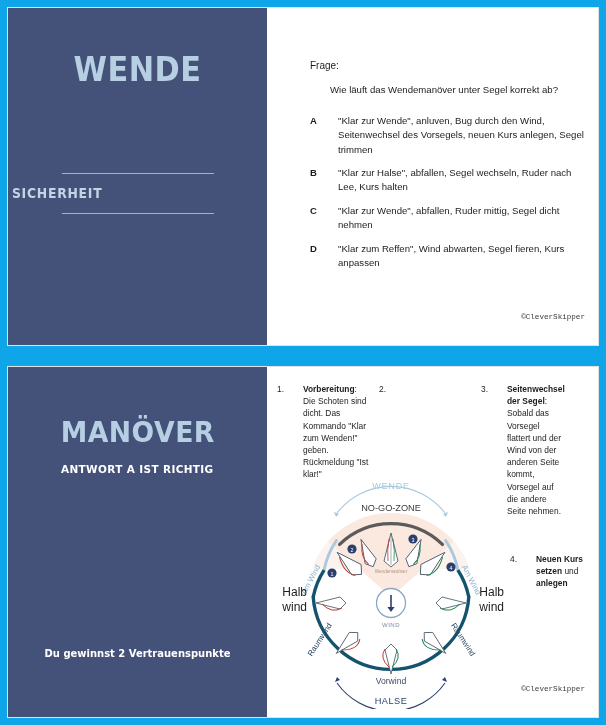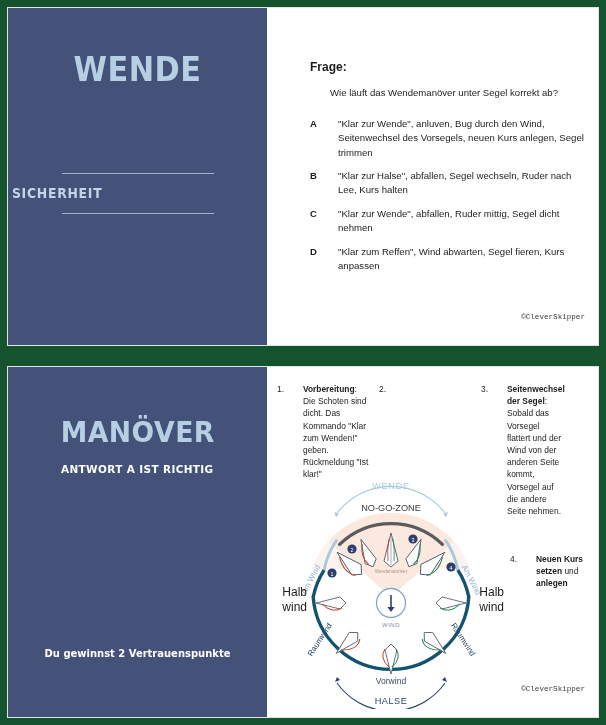--- a/index.html
+++ b/index.html
@@ -5,21 +5,21 @@
   html, body {
     margin: 0;
     padding: 0;
     background: #f2f2f2;
     font-family: "Liberation Sans", sans-serif;
   }
   #page {
     position: relative;
     width: 606px;
     height: 725px;
-    background: #14532d;
+    background: #0ea5e9;
     overflow: hidden;
   }
 
   
   .card {
     position: absolute;
     left: 8px;
     width: 590px;
     background: #ffffff;
     box-shadow: 0 0 0 1px #e2e2e2;
@@ -82,22 +82,22 @@
   }
 
   
   .q-body {
     position: absolute;
     left: 43px;
     top: 52px;
     right: 14px;
   }
   .q-label {
-    font-size: 12px;
-    font-weight: bold;
+    font-size: 10px;
+    font-weight: normal;
     color: #1d1d1d;
     margin-bottom: 12px;
   }
   .q-text {
     font-size: 9.6px;
     color: #1d1d1d;
     line-height: 1.55;
     margin-bottom: 16px;
     max-width: 268px;
     text-align: center;

